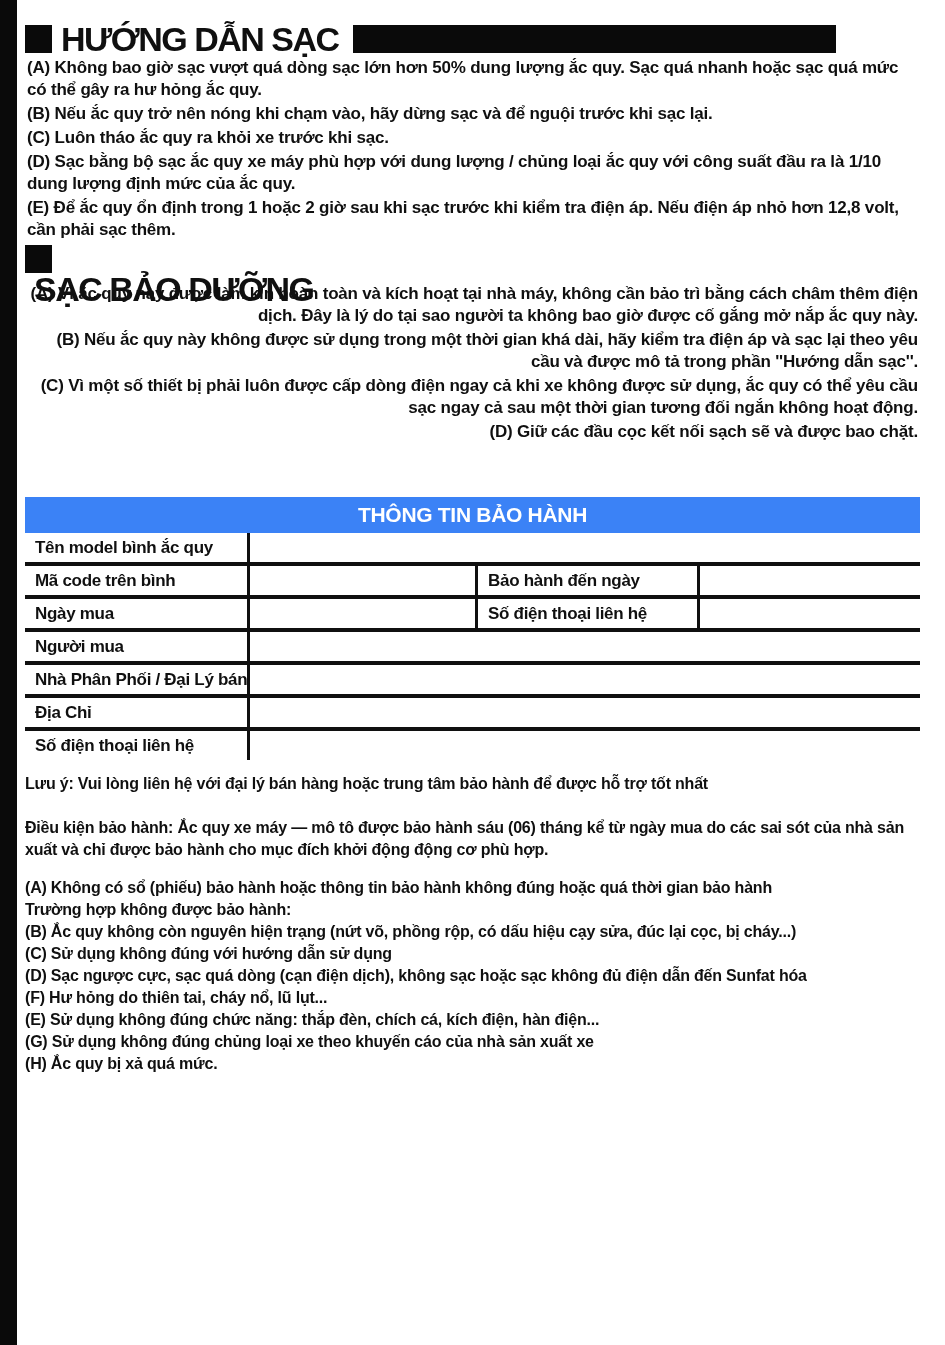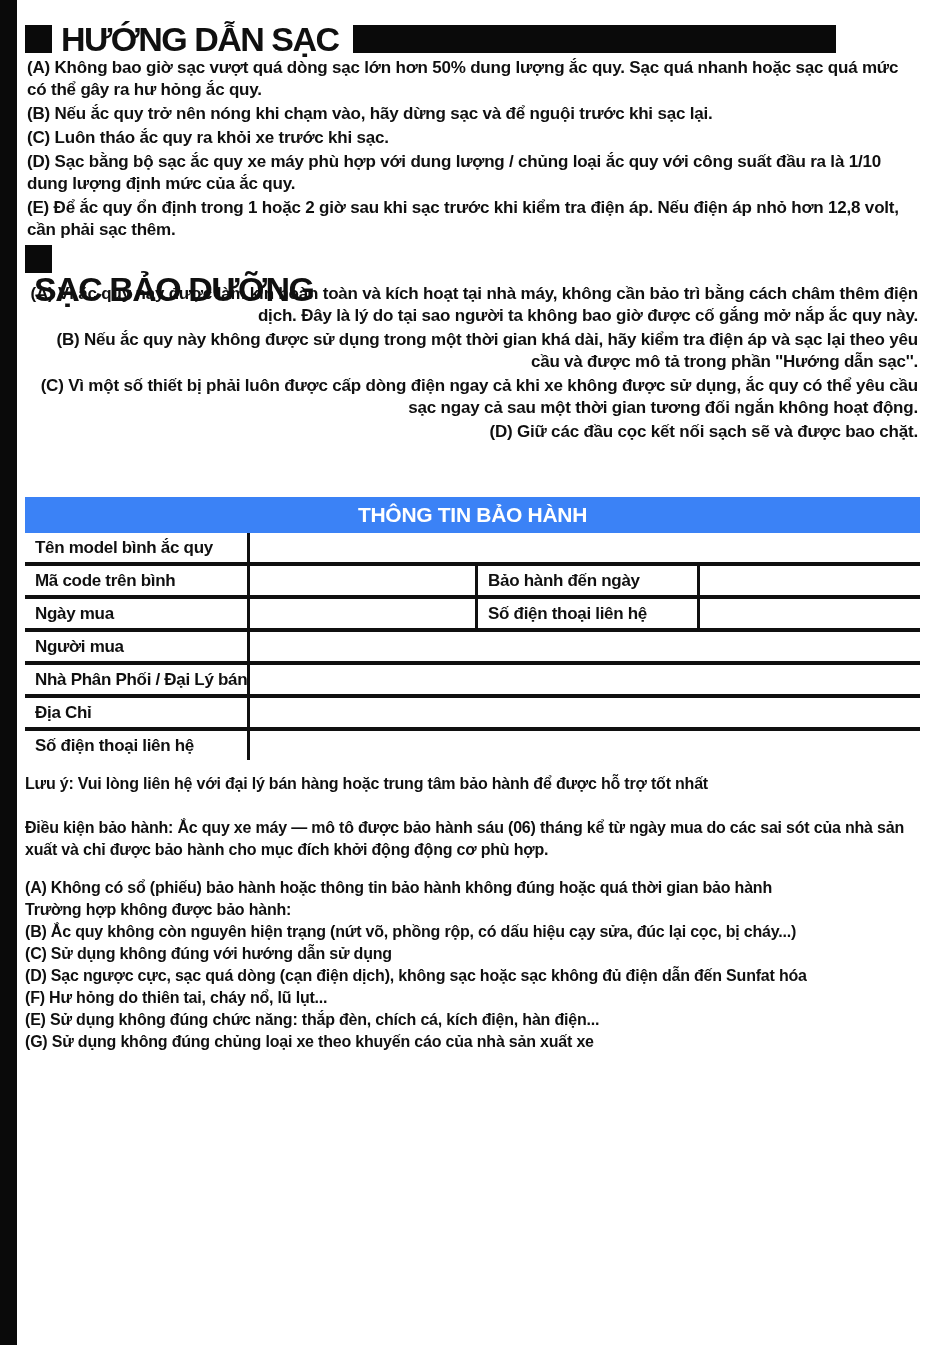--- a/index.html
+++ b/index.html
@@ -151,16 +151,17 @@
 
     <div class="note-block" style="top:877px;">
       <p>(A) Không có sổ (phiếu) bảo hành hoặc thông tin bảo hành không đúng hoặc quá thời gian bảo hành</p>
       <p>Trường hợp không được bảo hành:</p>
       <p>(B) Ắc quy không còn nguyên hiện trạng (nứt võ, phồng rộp, có dấu hiệu cạy sửa, đúc lại cọc, bị cháy...)</p>
       <p>(C) Sử dụng không đúng với hướng dẫn sử dụng</p>
       <p>(D) Sạc ngược cực, sạc quá dòng (cạn điện dịch), không sạc hoặc sạc không đủ điện dẫn đến Sunfat hóa</p>
       <p>(F) Hư hỏng do thiên tai, cháy nổ, lũ lụt...</p>
       <p>(E) Sử dụng không đúng chức năng: thắp đèn, chích cá, kích điện, hàn điện...</p>
       <p>(G) Sử dụng không đúng chủng loại xe theo khuyến cáo của nhà sản xuất xe</p>
+      <p>(H) Ắc quy bị xả quá mức.</p>
     </div>
 
   </div>
 </div>
 
 </body></html>

